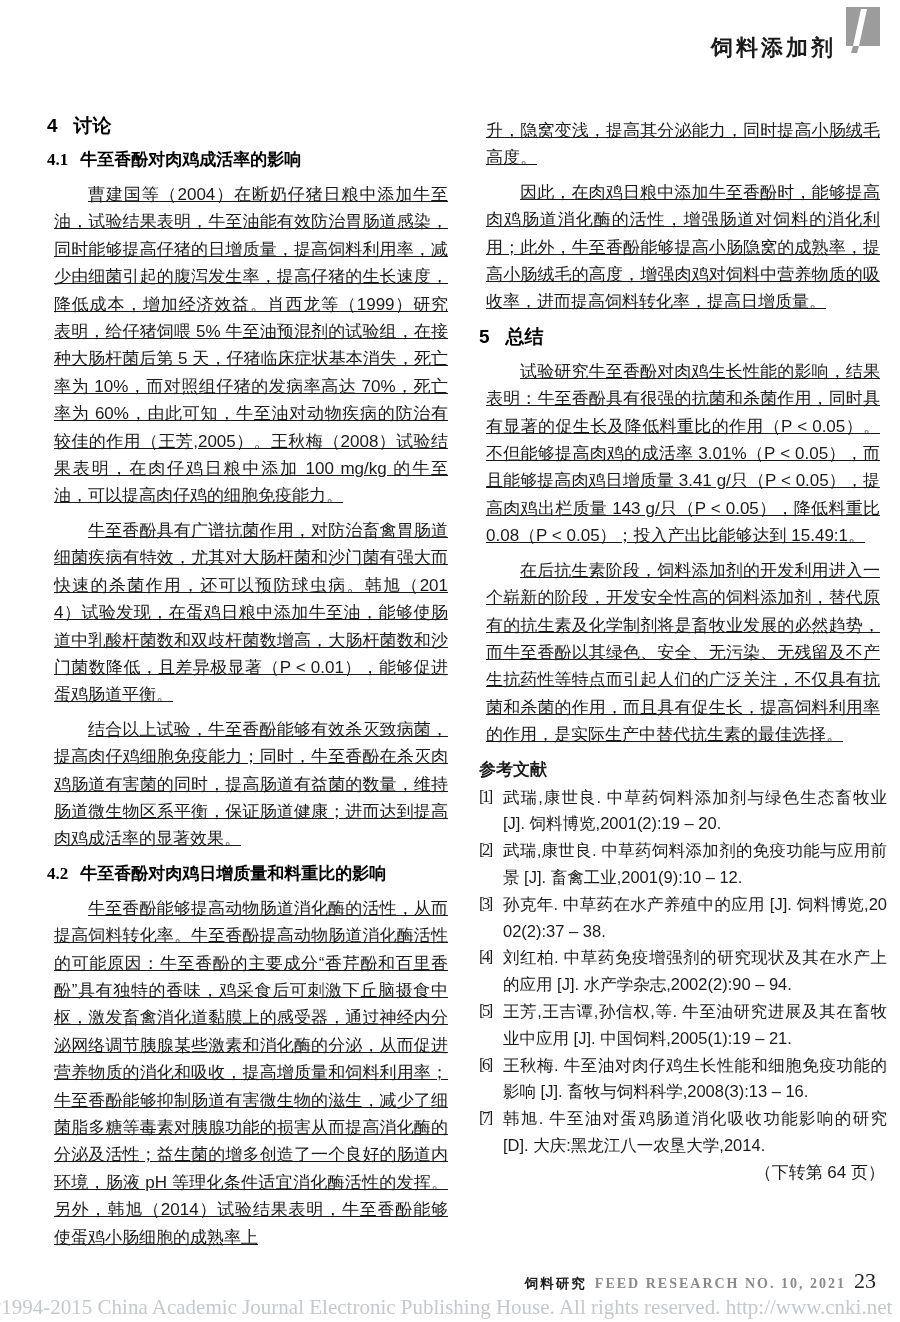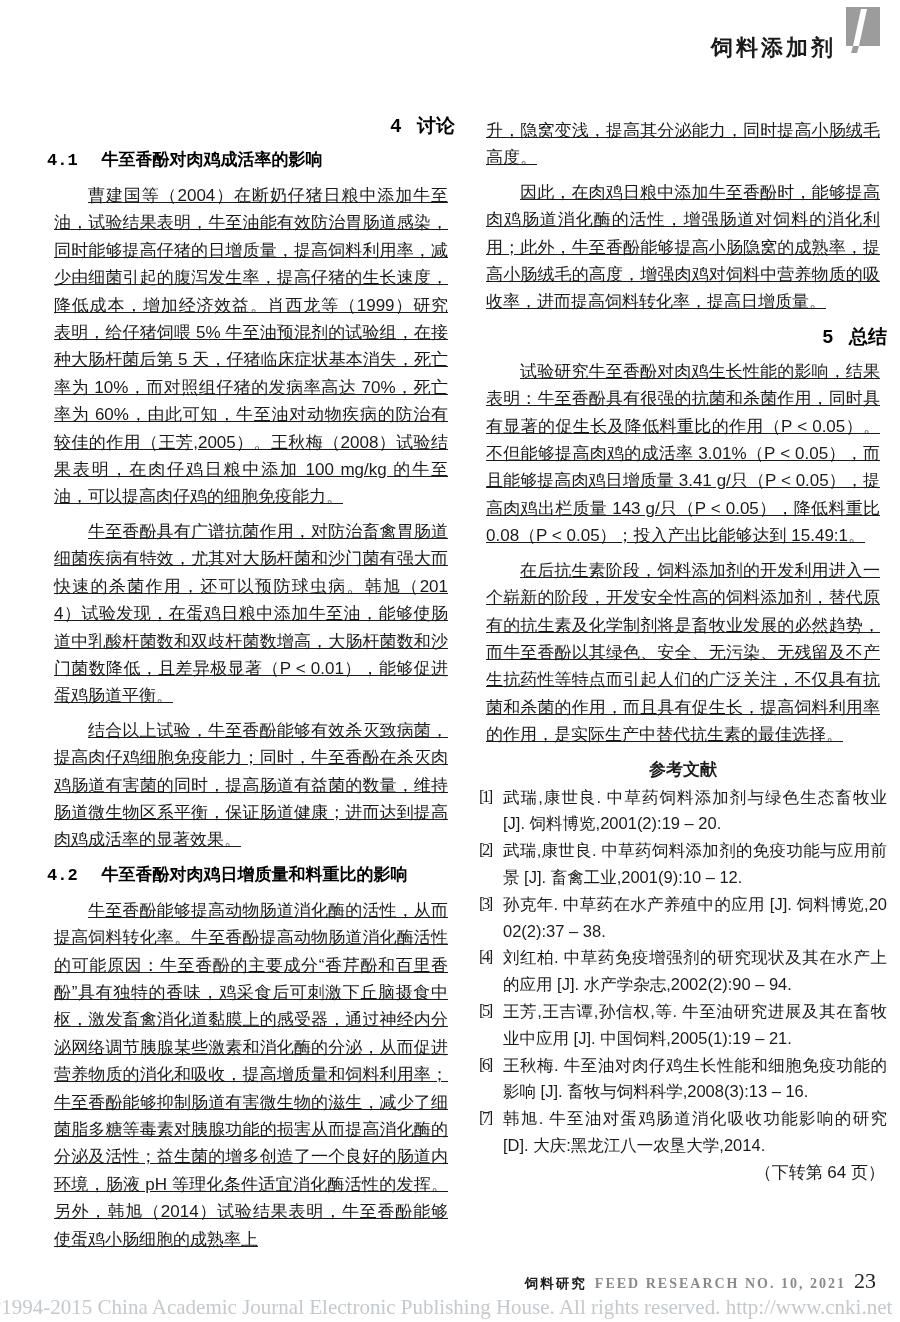--- a/index.html
+++ b/index.html
@@ -44,46 +44,45 @@
     gap: 24px;
   }
   .col { width: 408px; }
 
   .sec {
     font-size: 19px;
     font-weight: bold;
     color: #000;
     margin: 2px 0 6px 0;
     line-height: 28px;
-    text-align: right;
   }
   .sec .num { margin-right: 16px; }
   .subsec {
     font-size: 17px;
     font-weight: bold;
     color: #000;
     margin: 0;
     line-height: 28px;
   }
-  .subsec .num { margin-right: 24px; font-family: Liberation Mono, monospace; }
+  .subsec .num { margin-right: 12px; font-family: Liberation Serif, serif; }
 
   p.body {
     font-size: 17px;
     line-height: 27.4px;
     text-align: justify;
     margin: 7px;
     text-indent: 2em;
     word-break: break-all;
     text-decoration: underline;
   }
   p.noindent { text-indent: 0; }
 
   .refs-title {
     margin-top: 4px;
-    text-align: center;
+    text-align: left;
     font-weight: bold;
     font-size: 17px;
     line-height: 28px;
   }
   .ref {
     position: relative;
     padding-left: 24px;
     font-size: 16.5px;
     line-height: 26.8px;
     text-align: justify;

